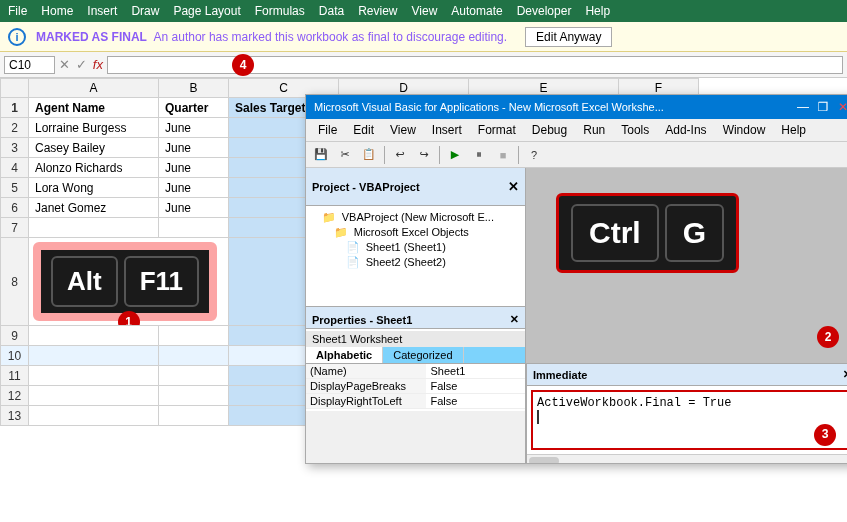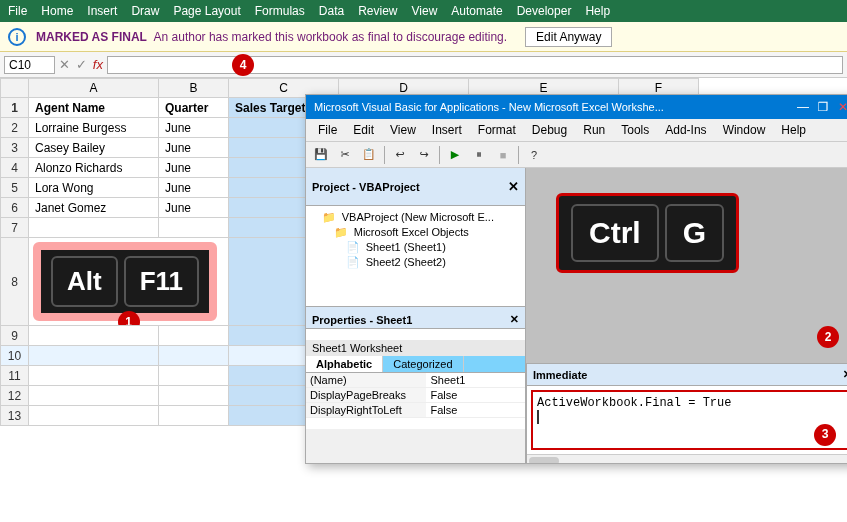--- a/index.html
+++ b/index.html
@@ -63,21 +63,21 @@
     .final-banner-icon {
       color: #1976d2;
       font-size: 14px;
       border: 2px solid #1976d2;
       border-radius: 50%;
       width: 18px; height: 18px;
       display: flex; align-items: center; justify-content: center;
       font-weight: bold;
       font-size: 11px;
     }
-    .final-banner-text { color: #701a75; }
+    .final-banner-text { color: #8b5cf6; }
     .final-banner-text b { font-weight: 700; }
     .edit-anyway-btn {
       margin-left: 8px;
       border: 1px solid #aaa;
       background: white;
       padding: 2px 10px;
       cursor: pointer;
       font-size: 12px;
     }
 
@@ -259,21 +259,21 @@
       font-size: 11px;
       font-weight: bold;
       display: flex;
       align-items: flex-end;
       justify-content: space-between;
       height: 22px;
     }
     .vba-props-content {
       background: white;
       font-size: 11px;
-      padding: 11px 0;
+      padding: 2px 0;
     }
     .props-label {
       padding: 2px 6px;
       background: #e8e8e8;
       font-size: 11px;
     }
     .props-tabs {
       display: flex;
       border-bottom: 1px solid #aaa;
       background: #7dd3fc;

